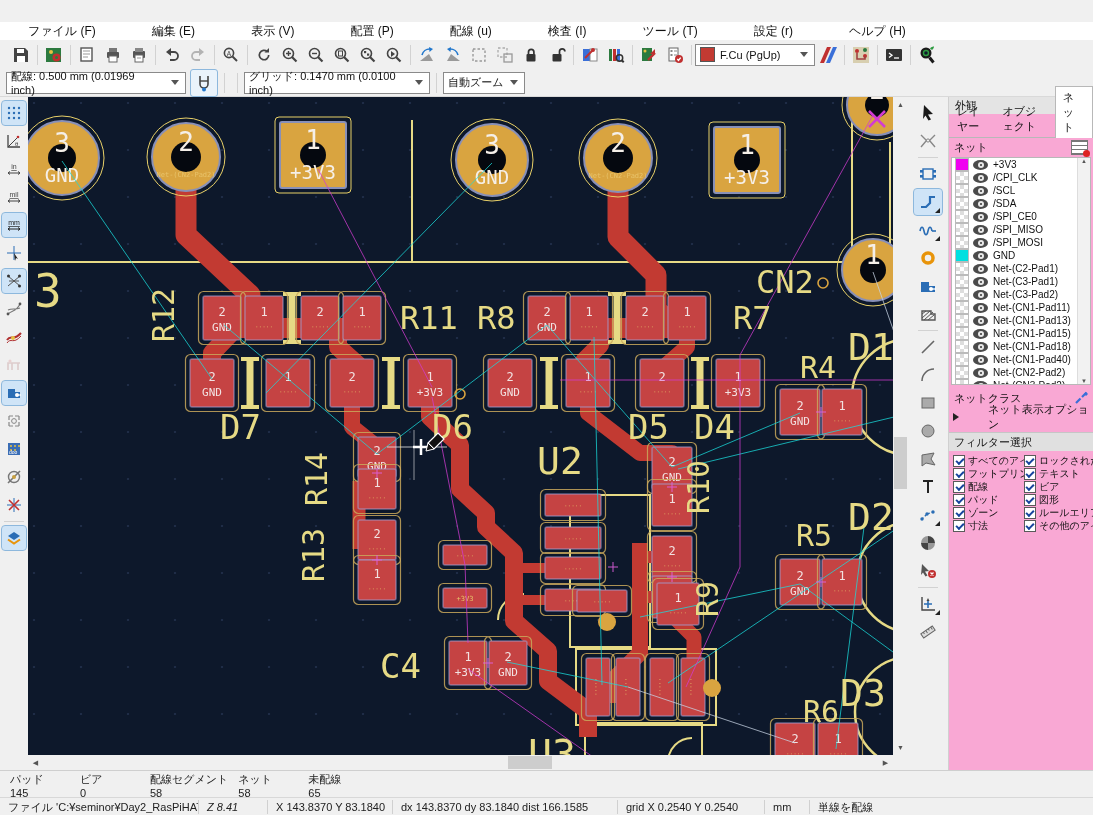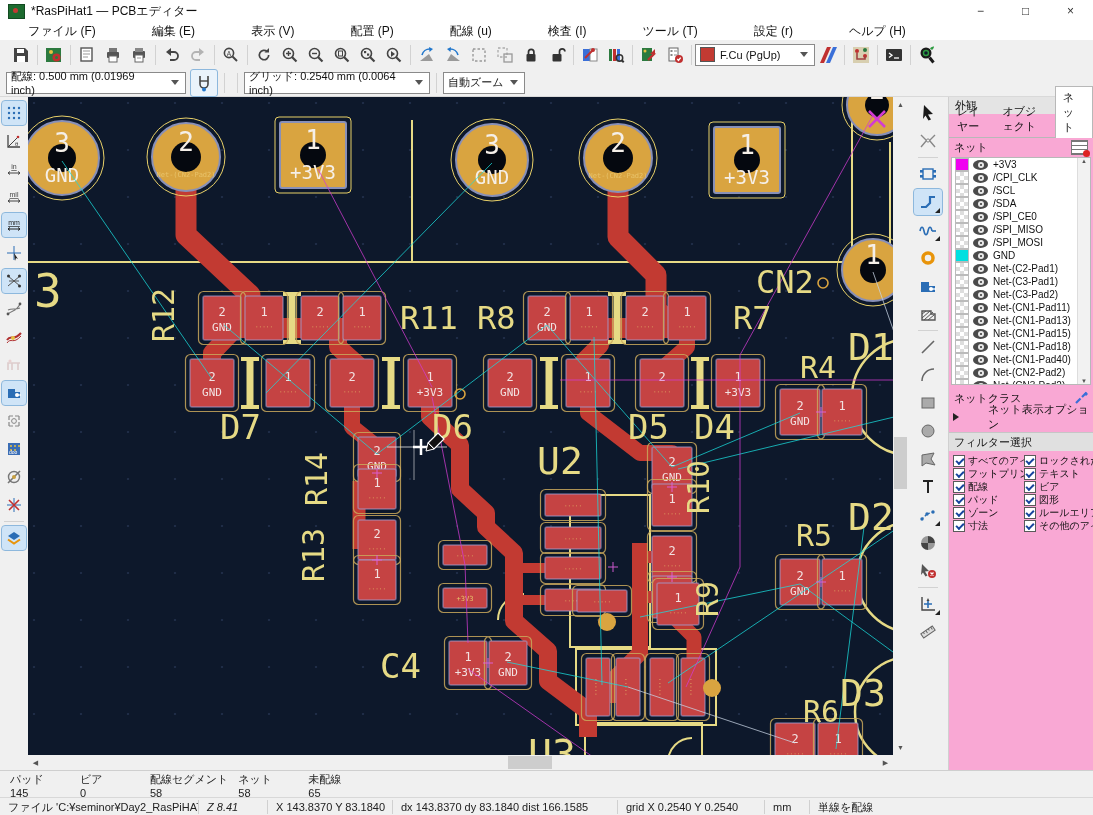--- a/index.html
+++ b/index.html
@@ -79,29 +79,20 @@
   .sb1c .v{color:#222;}
   #sb2{position:absolute;left:0;top:797px;width:1093px;height:18px;background:#f0f0f0;border-top:1px solid #d8d8d8;display:flex;align-items:center;font-size:11px;color:#222;}
   .sb2c{padding:0 8px;border-right:1px solid #d0d0d0;height:14px;display:flex;align-items:center;white-space:nowrap;overflow:hidden;}
   svg{display:block;}
 </style>
 </head>
 <body>
 
 <div id="win">
 
-  <div id="titlebar">
-    <span id="appicon"></span>
-    <span>*RasPiHat1 — PCBエディター</span>
-    <div id="winbtns">
-      <span class="wbtn">−</span>
-      <span class="wbtn">□</span>
-      <span class="wbtn close">×</span>
-    </div>
-  </div>
 
   <div id="menubar">
       <span>ファイル (F)</span>
       <span>編集 (E)</span>
       <span>表示 (V)</span>
       <span>配置 (P)</span>
       <span>配線 (u)</span>
       <span>検査 (I)</span>
       <span>ツール (T)</span>
       <span>設定 (r)</span>
@@ -335,21 +326,21 @@
     <div class="tb" style="border:1px solid #8db8dd;background:#eaf3fb;margin-left:4px;">
         <svg width="18" height="18">
           <path d="M5 2v8a4 4 0 0 0 8 0V2" fill="none" stroke="#444" stroke-width="1.6"></path>
           <path d="M5 7h8" stroke="#444" stroke-width="1.4"></path>
           <circle cx="9" cy="15.5" r="2" fill="#2277cc"></circle>
         </svg>
       </div>
     <div class="sep" style="margin:0 6px;"></div>
     <div class="sep" style="margin:0 6px;"></div>
     <div class="combo" style="width:186px;">
-      <span>グリッド: 0.2540 mm (0.0064 inch)</span>
+      <span>グリッド: 0.1470 mm (0.0100 inch)</span>
         <span class="arr"></span>
     </div>
     <div class="sep" style="margin:0 6px;"></div>
     <div class="combo" style="width:82px;">
       <span>自動ズーム</span>
         <span class="arr"></span>
     </div>
   </div>
 
   <div id="mid">

